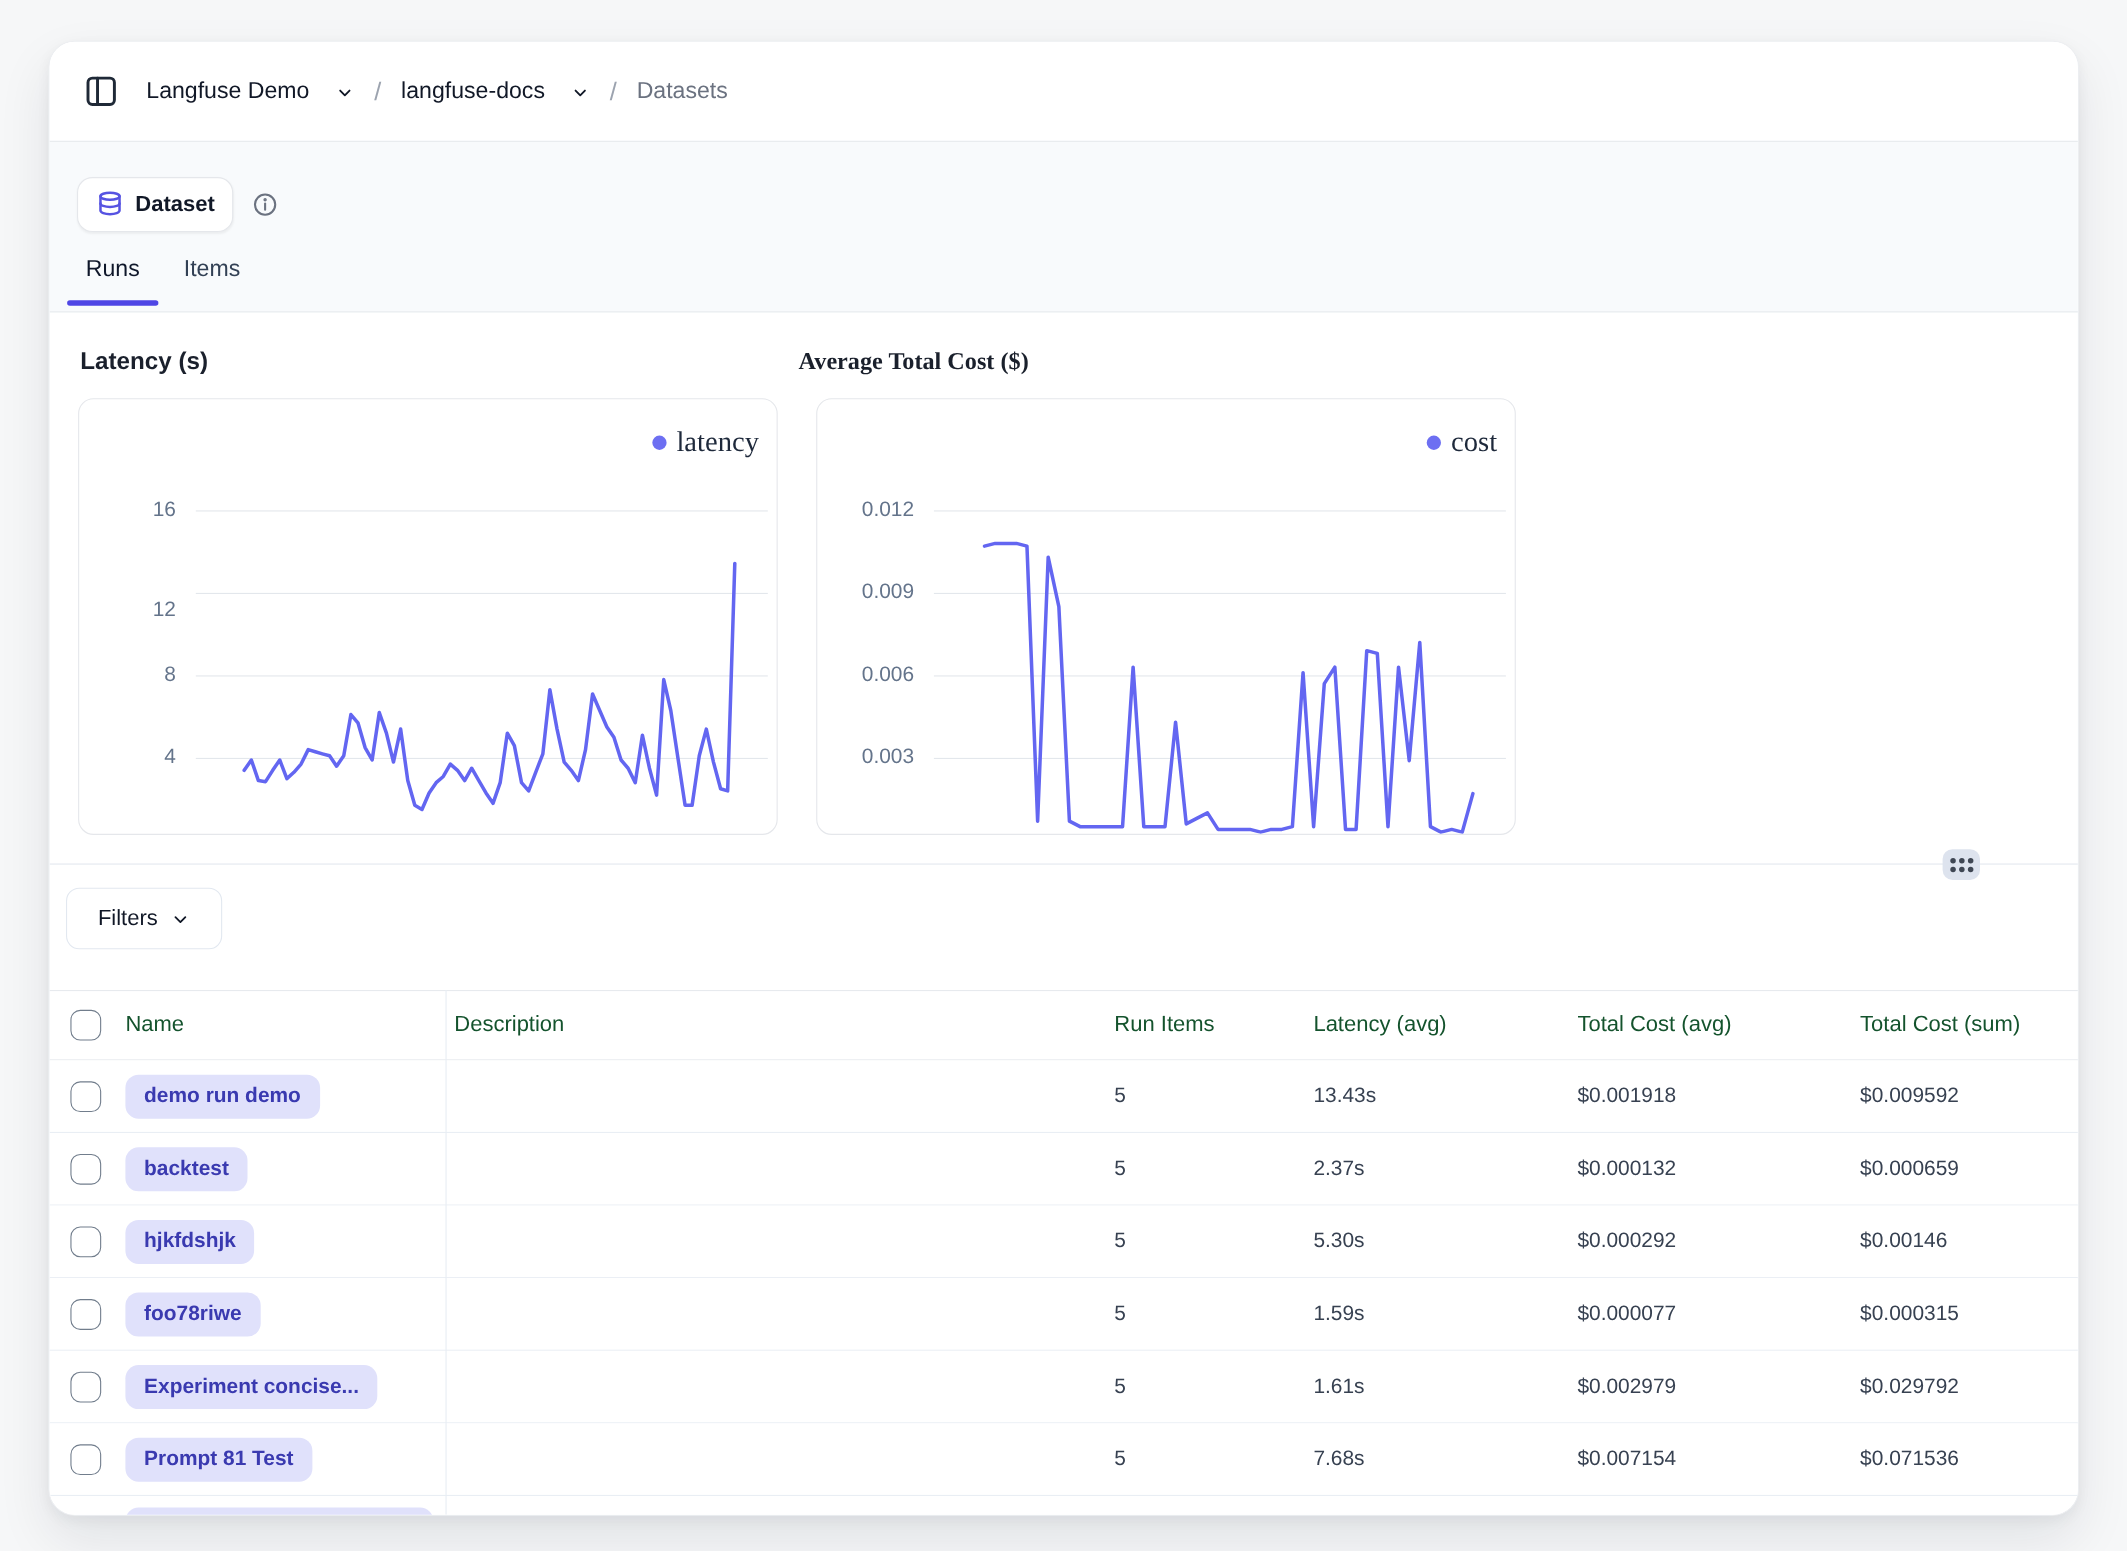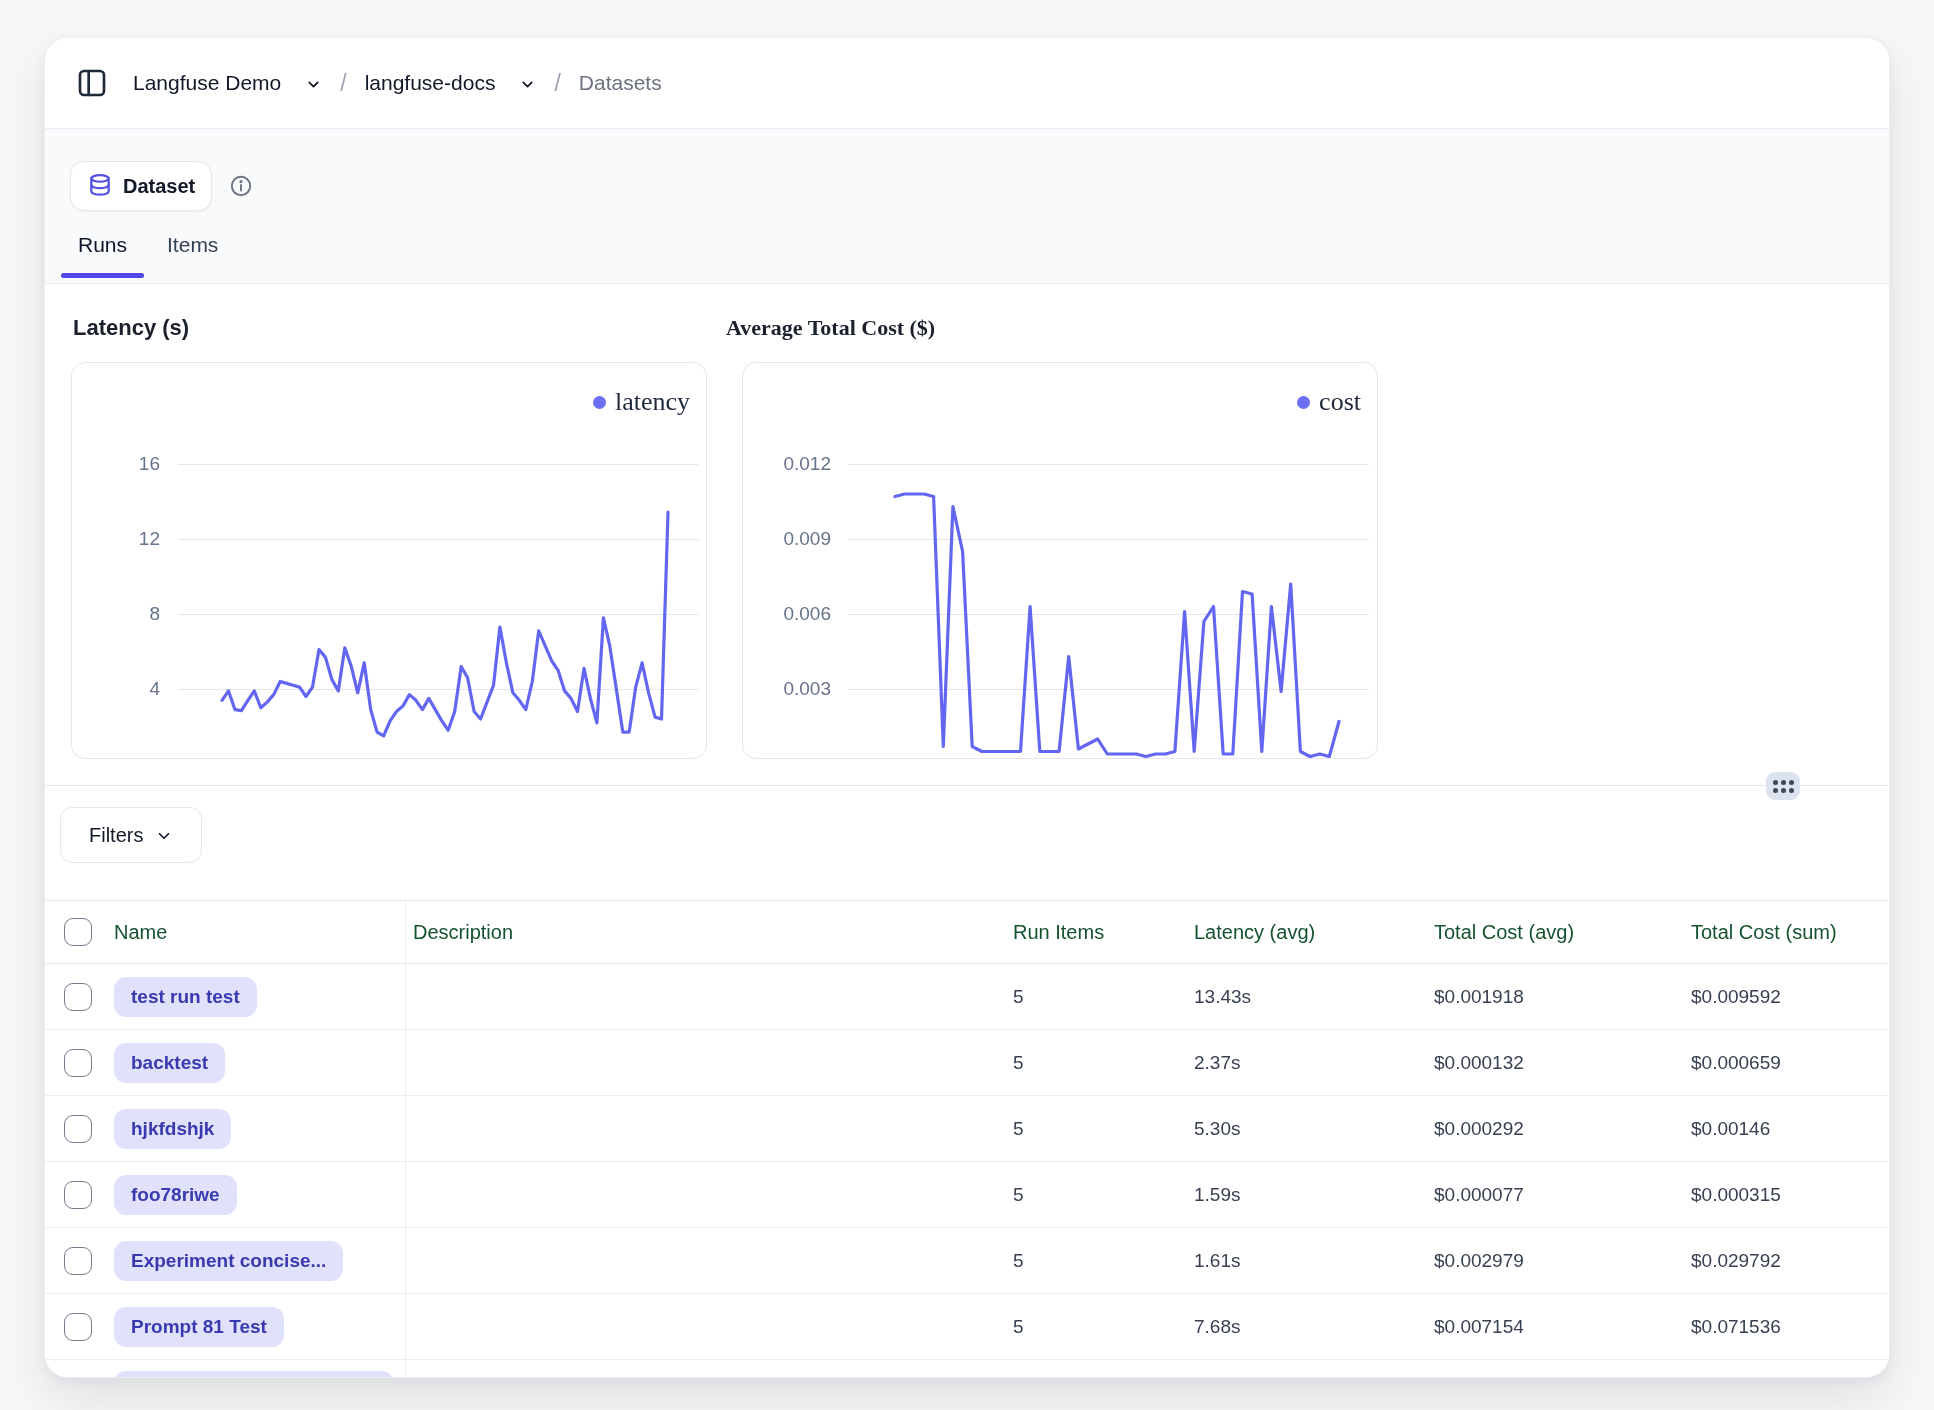--- a/index.html
+++ b/index.html
@@ -131,21 +131,21 @@
 
   <div class="chart-title" id="chart-title-0">Latency (s)</div>
   <div class="chart-title" id="chart-title-1">Average Total Cost ($)</div>
 
   <div class="chart-card" id="chart-card-0">
     <div class="gl" style="top:101px"></div>
       <div class="gl" style="top:176px"></div>
     <div class="gl" style="top:251px"></div>
       <div class="gl" style="top:326px"></div>
     <span class="yt" style="top:88px">16</span>
-    <span class="yt" style="top:163px">12</span>
+    <span class="yt" style="top:179px">12</span>
     <span class="yt" style="top:238px">8</span>
     <span class="yt" style="top:313px">4</span>
     <svg class="plot" width="636" height="397" viewBox="0 0 636 397">
         <polyline points="150.0,337.3 156.5,327.9 162.9,346.6 169.4,347.6 175.9,337.3 182.3,327.9 188.8,344.8 195.2,339.1 201.7,331.6 208.2,318.5 214.6,320.4 221.1,322.3 227.6,324.1 234.0,333.5 240.5,324.1 247.0,286.6 253.4,294.1 259.9,316.6 266.3,327.9 272.8,284.8 279.3,303.5 285.7,329.8 292.2,299.8 298.7,346.6 305.1,369.1 311.6,372.9 318.1,357.9 324.5,348.5 331.0,342.9 337.4,331.6 343.9,337.3 350.4,346.6 356.8,335.4 363.3,346.6 369.8,357.9 376.2,367.3 382.7,348.5 389.2,303.5 395.6,314.8 402.1,348.5 408.6,356.0 415.0,339.1 421.5,322.3 427.9,264.1 434.4,299.8 440.9,329.8 447.3,337.3 453.8,346.6 460.3,318.5 466.7,267.9 473.2,282.9 479.7,297.9 486.1,307.3 492.6,327.9 499.0,335.4 505.5,348.5 512.0,305.4 518.4,335.4 524.9,359.8 531.4,254.8 537.8,282.9 544.3,326.0 550.8,369.1 557.2,369.1 563.7,324.1 570.1,299.8 576.6,329.8 583.1,354.1 589.5,356.0 596.0,149.2" fill="none" stroke="#6366f1" stroke-width="3.2" stroke-linejoin="round" stroke-linecap="round"></polyline>
       </svg>
     <div class="legend">
       <span class="legend-dot"></span>
       <span>latency</span>
     </div>
   </div>
@@ -195,21 +195,21 @@
       <span class="col-name">Name</span>
       <span class="col-desc">Description</span>
       <span class="col-run">Run Items</span>
       <span class="col-lat">Latency (avg)</span>
       <span class="col-tca">Total Cost (avg)</span>
       <span class="col-tcs">Total Cost (sum)</span>
     </div>
     <div id="tbody">
   <div class="trow">
     <span class="cb col-check"></span>
-    <span class="col-name"><span class="pill">test run test</span></span>
+    <span class="col-name"><span class="pill">demo run demo</span></span>
     <span class="cell col-desc"></span>
     <span class="cell col-run">5</span>
     <span class="cell col-lat">13.43s</span>
     <span class="cell col-tca">$0.001918</span>
     <span class="cell col-tcs">$0.009592</span>
   </div>
 
   <div class="trow">
     <span class="cb col-check"></span>
     <span class="col-name"><span class="pill">backtest</span></span>

